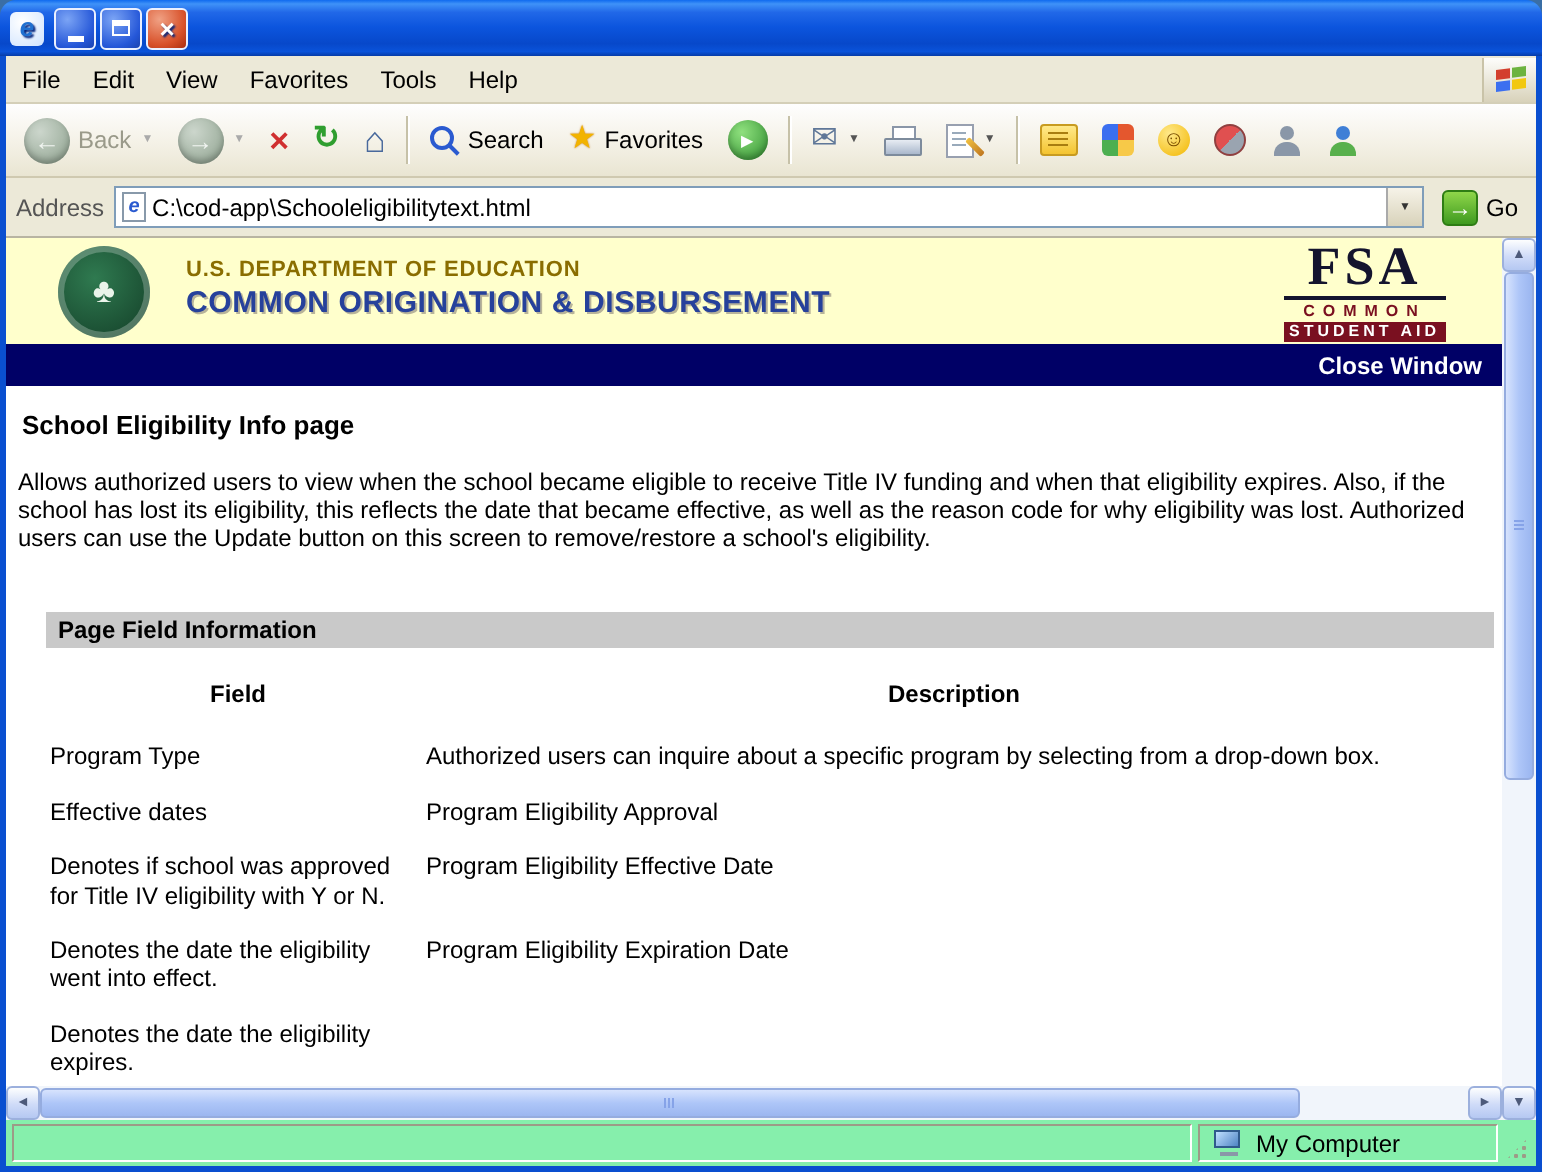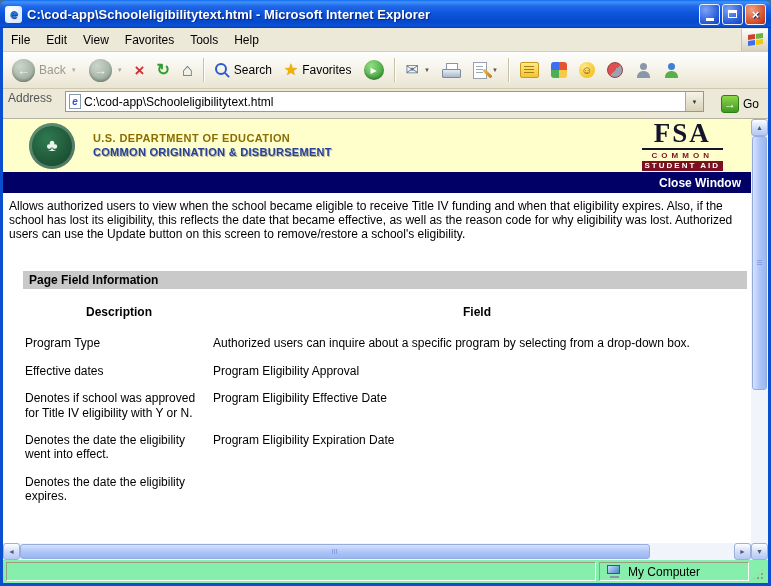--- a/index.html
+++ b/index.html
@@ -66,40 +66,40 @@
   .icon-colorful{width:16px;height:16px;border-radius:3px;display:inline-block;background:conic-gradient(#e4572e 0 25%,#f7c948 0 50%,#4caf50 0 75%,#3b6ff0 0)}
   .icon-smiley{width:16px;height:16px;border-radius:50%;background:radial-gradient(circle at 35% 30%,#ffe98a,#f2b600);color:#7a4e00;font-size:11px;line-height:16px;text-align:center;display:inline-block}
   .icon-research{width:16px;height:16px;border-radius:50%;display:inline-block;background:linear-gradient(135deg,#e05050 50%,#9aa4b0 50%);border:1px solid #904040;box-sizing:border-box}
   .icon-person{width:16px;height:16px;position:relative;display:inline-block}
   .icon-person::before{content:"";position:absolute;left:5px;top:1px;width:7px;height:7px;border-radius:50%;background:#8a97a8}
   .icon-person::after{content:"";position:absolute;left:2px;bottom:0;width:13px;height:7px;border-radius:6px 6px 0 0;background:#8a97a8}
   .icon-person.blue::before{background:#3f7fd6}
   .icon-person.blue::after{background:#58b04c}
 
   
-  .addressbar{height:25px;flex:0 0 25px;display:flex;gap:13px;padding:2px 5px;background:#ece9d8;border-bottom:1px solid #b8b4a2;font-size:12px}
+  .addressbar{height:25px;flex:0 0 25px;display:flex;align-items:center;gap:5px;padding:2px 5px;background:#ece9d8;border-bottom:1px solid #b8b4a2;font-size:12px}
   .addr-label{color:#555}
   .addr-input{flex:1;height:21px;background:#fff;border:1px solid #7f9db9;display:flex;align-items:center;gap:3px;padding-left:3px;box-sizing:border-box}
   .page-icon{width:12px;height:15px;background:#fff;border:1px solid #8899aa;display:inline-flex;align-items:center;justify-content:center;font-size:10px;font-weight:bold;color:#2a5ad0;font-style:italic;box-sizing:border-box}
   .addr-text{flex:1;border:none;outline:none;background:transparent;font-size:12px;font-family:"Liberation Sans",sans-serif;height:17px;padding:0}
   .addr-drop{width:17px;height:19px;background:linear-gradient(#f6f3e8,#d8d2ba);border-left:1px solid #aaa;display:flex;align-items:center;justify-content:center;font-size:6px;color:#333;cursor:pointer}
   .go-btn{display:flex;align-items:center;gap:4px;padding:1px 4px;cursor:pointer}
   .go-icon{width:18px;height:18px;border-radius:3px;background:linear-gradient(#8fd64a,#3f9a1f);color:#fff;font-weight:bold;font-size:12px;display:inline-flex;align-items:center;justify-content:center;border:1px solid #2e7d14;box-sizing:border-box}
 
   
   .viewport{flex:1;display:grid;grid-template-columns:1fr 17px;grid-template-rows:1fr 17px;background:#fff;min-height:0}
   .page-area{grid-column:1;grid-row:1;overflow:hidden;background:#fff}
 
   
   .banner{height:53px;background:#ffffcc;display:flex;align-items:center}
   .seal{width:46px;height:46px;margin-left:26px;border-radius:50%;background:radial-gradient(circle at 40% 35%,#2f7a50,#123c26);
     display:flex;align-items:center;justify-content:center;color:#eaf4ea;font-size:17px;box-shadow:inset 0 0 0 3px rgba(255,255,255,.25);flex:0 0 46px}
   .dept{margin-left:18px;line-height:1.25}
   .dept-line1{font-size:11px;font-weight:bold;color:#8a6d00;letter-spacing:.4px}
-  .dept-line2{font-size:11px;font-weight:bold;color:#26419b;text-shadow:1px 1px 0 #b8b49a;letter-spacing:.3px}
+  .dept-line2{font-size:15px;font-weight:bold;color:#26419b;text-shadow:1px 1px 0 #b8b49a;letter-spacing:.3px}
   .fsa{margin-left:auto;margin-right:28px;text-align:center;line-height:1}
   .fsa-acronym{font-family:"Liberation Serif",serif;font-weight:bold;font-size:27px;color:#14142e;letter-spacing:2px;border-bottom:2px solid #14142e;padding-bottom:1px}
   .fsa-federal{font-size:8px;font-weight:bold;color:#7a1020;letter-spacing:4px;margin-top:2px}
   .fsa-student{font-size:8px;font-weight:bold;color:#fff;background:#7a1020;letter-spacing:2px;padding:1px 3px;margin-top:1px}
 
   
   .navybar{height:21px;background:#000066;display:flex;align-items:center;justify-content:flex-end;padding-right:10px}
   .close-window{color:#fff;font-weight:bold;font-size:12px;cursor:pointer}
 
   
@@ -139,21 +139,20 @@
     background-image:radial-gradient(#9d9a87 1px,transparent 1.2px);background-size:4px 4px;background-position:bottom right;
     clip-path:polygon(100% 0,100% 100%,0 100%)}
 </style>
 </head>
 <body>
 
 <div class="window">
 
   <div class="titlebar">
     <span class="ie-icon">e</span>
-    <span class="title-text">C:\cod-app\Schooleligibilitytext.html - Microsoft Internet Explorer</span>
     <span class="win-buttons">
       <span class="winbtn min">
           <span class="glyph-min"></span>
         </span>
       <span class="winbtn max">
           <span class="glyph-max"></span>
         </span>
       <span class="winbtn close">
           <span class="glyph-close">×</span>
         </span>
@@ -271,26 +270,27 @@
             <div class="fsa-federal">COMMON</div>
             <div class="fsa-student">STUDENT AID</div>
           </span>
         </div>
 
         <div class="navybar">
           <span class="close-window">Close Window</span>
         </div>
 
         <div class="content">
+          <div class="page-title">School Eligibility Info page</div>
           <div class="intro">Allows authorized users to view when the school became eligible to receive Title IV funding and when that eligibility expires. Also, if the school has lost its eligibility, this reflects the date that became effective, as well as the reason code for why eligibility was lost. Authorized users can use the Update button on this screen to remove/restore a school's eligibility.</div>
           <div class="section-bar">Page Field Information</div>
 
           <div class="field-table">
+            <div class="ft-header">Field</div>
             <div class="ft-header">Description</div>
-            <div class="ft-header">Field</div>
 
             <div class="ft-field">Program Type</div>
             <div class="ft-desc">Authorized users can inquire about a specific program by selecting from a drop-down box.</div>
 
             <div class="ft-field">Effective dates</div>
 
             <div class="ft-field">Program Eligibility Approval</div>
             <div class="ft-desc">Denotes if school was approved for Title IV eligibility with Y or N.</div>
 
             <div class="ft-field">Program Eligibility Effective Date</div>

